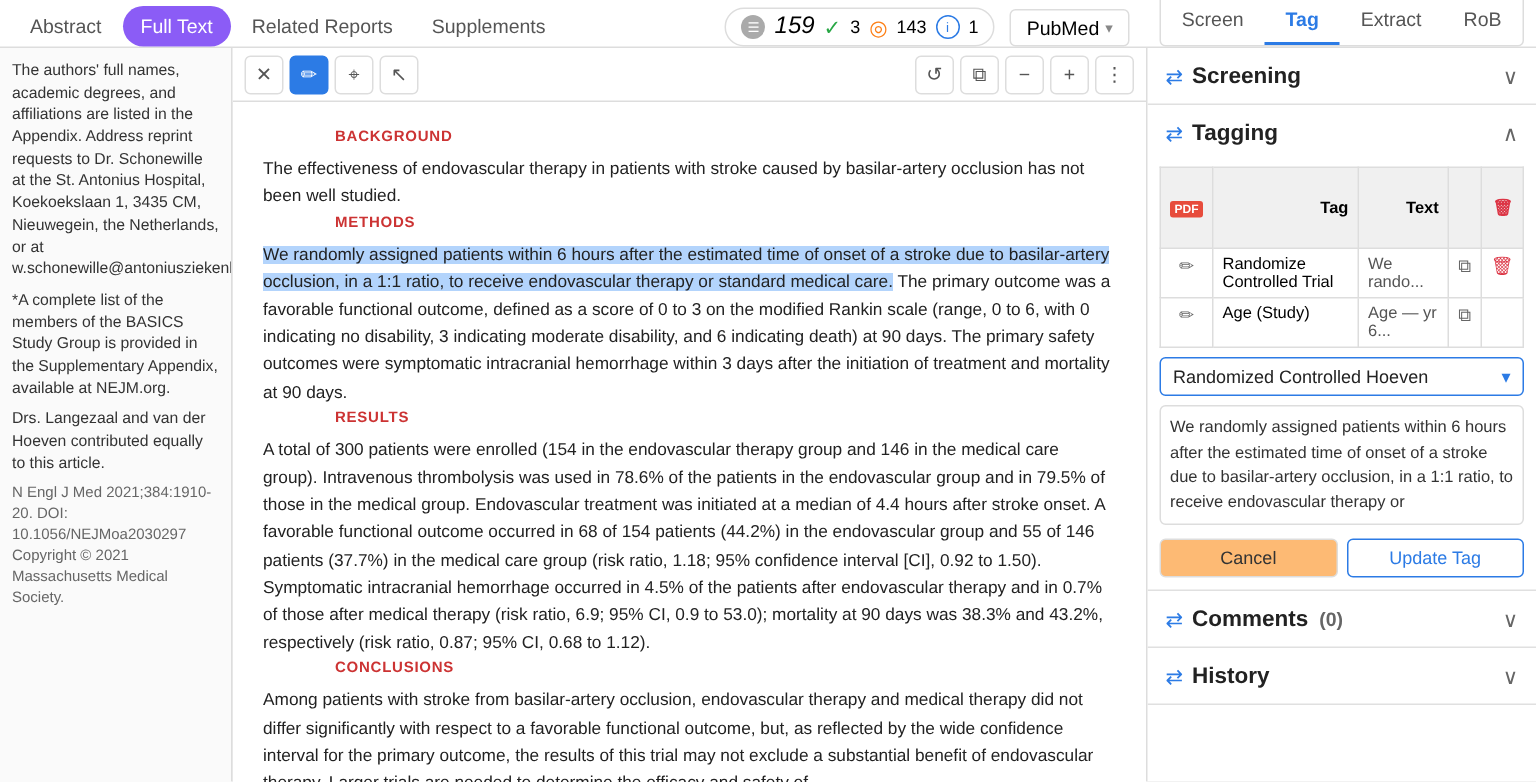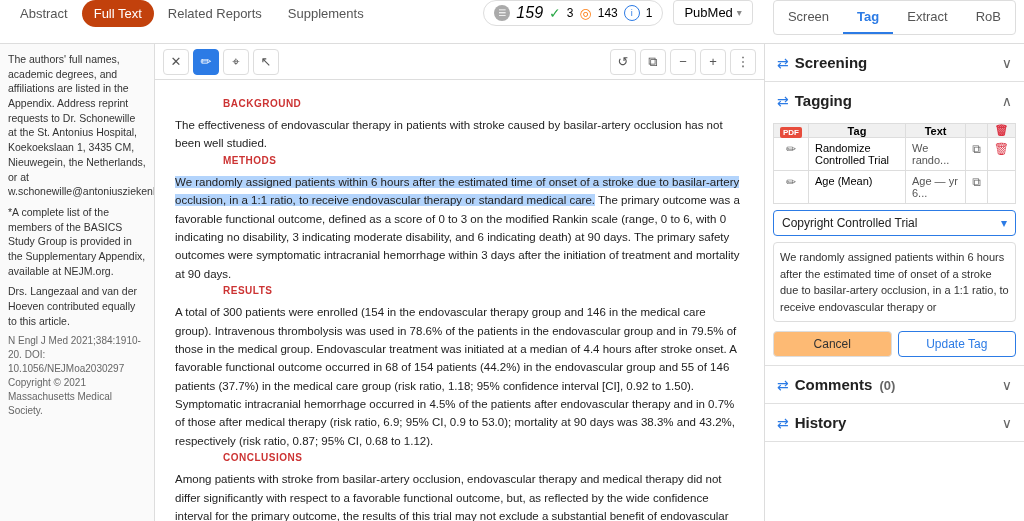--- a/index.html
+++ b/index.html
@@ -1,18 +1,18 @@
 <!DOCTYPE html>
 <html><head>
   <meta charset="utf-8">
   <style>
     * { box-sizing: border-box; margin: 0; padding: 0; }
     body { font-family: -apple-system, BlinkMacSystemFont, 'Segoe UI', sans-serif; font-size: 12px; background: #f0f0f0; display: flex; flex-direction: column; height: 521px; overflow: hidden; }
     .nav-tab { padding: 6px 12px; border-radius: 4px; cursor: pointer; font-size: 13px; color: #555; background: transparent; border: none; }
-    .nav-tab.active { background: #c2410c; color: #fff; border-radius: 20px; }
+    .nav-tab.active { background: #8b5cf6; color: #fff; border-radius: 20px; }
     .stat-icon { width: 16px; height: 16px; border-radius: 50%; display: flex; align-items: center; justify-content: center; font-size: 10px; }
     .stat-icon.gray { background: #bbb; color: #fff; }
     .pubmed-btn { display: flex; align-items: center; gap: 4px; border: 1px solid #ddd; border-radius: 4px; padding: 4px 10px; font-size: 13px; background: #fff; cursor: pointer; }
     .right-tab { padding: 8px 14px; font-size: 13px; color: #555; cursor: pointer; border-bottom: 2px solid transparent; }
     .right-tab.active { color: #2c7be5; border-bottom: 2px solid #2c7be5; font-weight: 600; }
 
     
     .main { display: flex; flex: 1; overflow: hidden; }
 
     
@@ -34,21 +34,21 @@
     
     .right-panel { width: 260px; background: #fff; border-left: 1px solid #ddd; display: flex; flex-direction: column; overflow: hidden; }
     .panel-section { border-bottom: 1px solid #e0e0e0; }
     .panel-header { display: flex; align-items: center; justify-content: space-between; padding: 10px 12px; cursor: pointer; }
     .panel-header-title { font-size: 15px; font-weight: 600; color: #222; }
     .panel-chevron { font-size: 14px; color: #666; }
     .panel-content { padding: 4px 8px 8px 8px; }
 
     
     .tag-table { width: 100%; border-collapse: collapse; font-size: 11px; }
-    .tag-table th { background: #f0f0f0; padding: 0 6px; text-align: center; font-weight: 600; border: 1px solid #ddd; }
+    .tag-table th { background: #f0f0f0; padding: 20px 6px; text-align: right; font-weight: 600; border: 1px solid #ddd; }
     .tag-table td { padding: 4px 6px; border: 1px solid #ddd; vertical-align: top; }
 
     
     .dropdown-container { position: relative; margin: 6px 0; }
     .dropdown-select { width: 100%; border: 1.5px solid #2c7be5; border-radius: 4px; padding: 5px 8px; font-size: 12px; display: flex; align-items: center; justify-content: space-between; cursor: pointer; background: #fff; color: #222; }
     .dropdown-select .chevron { color: #2c7be5; font-size: 12px; }
 
     
     .tag-textarea { width: 100%; border: 1px solid #ddd; border-radius: 4px; padding: 6px; font-size: 11px; line-height: 1.5; resize: none; height: 80px; color: #333; font-family: inherit; }
 
@@ -59,21 +59,21 @@
 
     
     .pdf-icon { background: #e74c3c; color: #fff; font-size: 8px; font-weight: 700; padding: 1px 3px; border-radius: 2px; }
     .trash-icon { color: #dc3545; }
 
     .right-scroll { flex: 1; overflow-y: auto; }
   </style>
 </head>
 <body>
 
-<div style="display:flex; align-items:flex-start; background:#fff; border-bottom:1px solid #ddd; padding:0 8px; height:44px; gap:2px;">
+<div style="display:flex; align-items:flex-end; background:#fff; border-bottom:1px solid #ddd; padding:0 8px; height:32px; gap:2px;">
   <div class="nav-tab">Abstract</div>
   <div class="nav-tab active">Full Text</div>
   <div class="nav-tab">Related Reports</div>
   <div class="nav-tab">Supplements</div>
 
   <div style="flex:1;"></div>
 
   <div style="display:flex; align-items:center; gap:6px; border:1px solid #ddd; border-radius:20px; padding:3px 10px; background:#fff; margin-right:8px;">
     <span class="stat-icon gray" style="background:#aaa; color:#fff; border-radius:50%; width:16px; height:16px; display:inline-flex; align-items:center; justify-content:center; font-size:9px;">☰</span>
     <span style="font-size:16px;font-style:italic;">159</span>
@@ -185,32 +185,32 @@
             <tbody>
               <tr>
                 <td style="text-align:center;"><span style="color:#666; font-size:12px;">✏</span></td>
                 <td>Randomize Controlled Trial</td>
                 <td style="color:#555;">We rando...</td>
                 <td style="text-align:center;"><span style="color:#666; font-size:12px;">⧉</span></td>
                 <td style="text-align:center;"><span style="color:#dc3545; font-size:12px;">🗑</span></td>
               </tr>
               <tr>
                 <td style="text-align:center;"><span style="color:#666; font-size:12px;">✏</span></td>
-                <td>Age (Mean)</td>
+                <td>Age (Study)</td>
                 <td style="color:#555;">Age — yr 6...</td>
                 <td style="text-align:center;"><span style="color:#666; font-size:12px;">⧉</span></td>
                 <td style="text-align:center;"></td>
               </tr>
             </tbody>
           </table>
 
           
           <div class="dropdown-container">
             <div class="dropdown-select">
-              <span>Copyright Controlled Trial</span>
+              <span>Randomized Controlled Hoeven</span>
               <span class="chevron">▾</span>
             </div>
           </div>
 
           
           <textarea class="tag-textarea" style="">We randomly assigned patients within 6 hours after the estimated time of onset of a stroke due to basilar-artery occlusion, in a 1:1 ratio, to receive endovascular therapy or</textarea>
 
           
           <div class="tag-actions">
             <button class="btn-cancel">Cancel</button>

